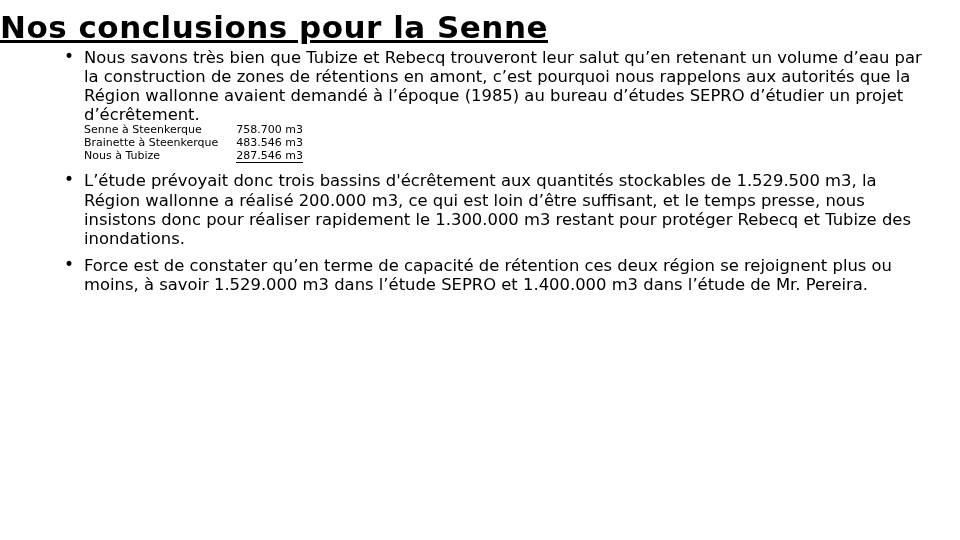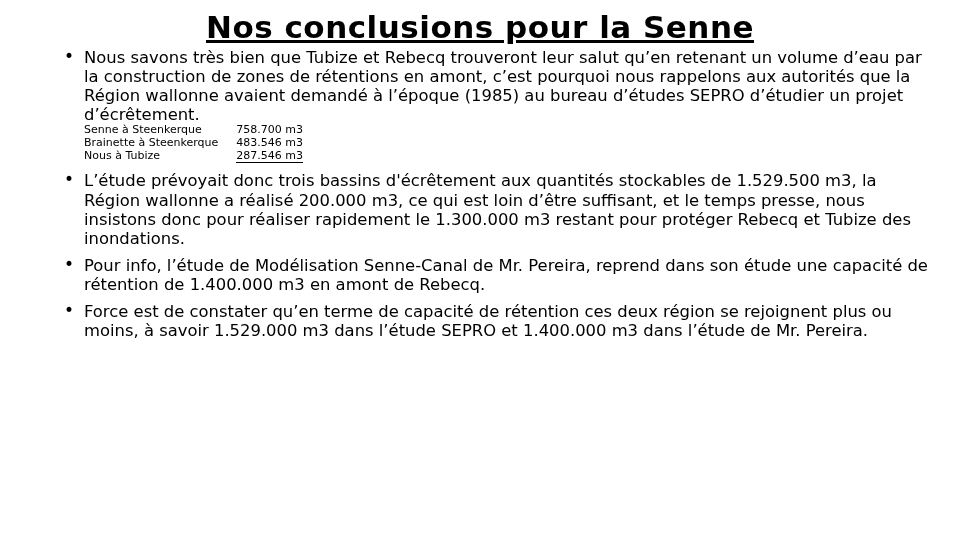--- a/index.html
+++ b/index.html
@@ -14,21 +14,20 @@
     color: #000000;
     overflow: hidden;
   }
   .slide {
     position: relative;
     width: 960px;
     height: 540px;
     box-sizing: border-box;
   }
   .slide-title {
-    text-align: center;
     font-size: 31px;
     font-weight: bold;
     text-decoration: underline;
     letter-spacing: 0.5px;
     margin: 10px 0 4px 0;
     line-height: 1.1;
     font-family: "DejaVu Sans", sans-serif;
   }
   .body-block {
     padding: 0 28px 0 62px;
@@ -120,23 +119,20 @@
             <td class="value">287.546 m3</td>
           </tr>
         </tbody>
           </table>
       </li>
 
       <li>
         <p class="para">L’étude prévoyait donc trois bassins d'écrêtement aux quantités stockables de 1.529.500 m3, la Région wallonne a réalisé 200.000 m3, ce qui est loin d’être suffisant, et le temps presse, nous insistons donc pour réaliser rapidement le 1.300.000 m3 restant pour protéger Rebecq et Tubize des inondations.</p>
       </li>
 
-      <li>
-        <p class="para">Pour info, l’étude de Modélisation Senne-Canal de Mr. Pereira, reprend dans son étude une capacité de rétention de 1.400.000 m3 en amont de Rebecq.</p>
-      </li>
 
       <li>
         <p class="para">Force est de constater qu’en terme de capacité de rétention ces deux région se rejoignent plus ou moins, à savoir 1.529.000 m3 dans l’étude SEPRO et 1.400.000 m3 dans l’étude de Mr. Pereira.</p>
       </li>
 
     </ul>
   </div>
 </div>
 
 </body></html>

